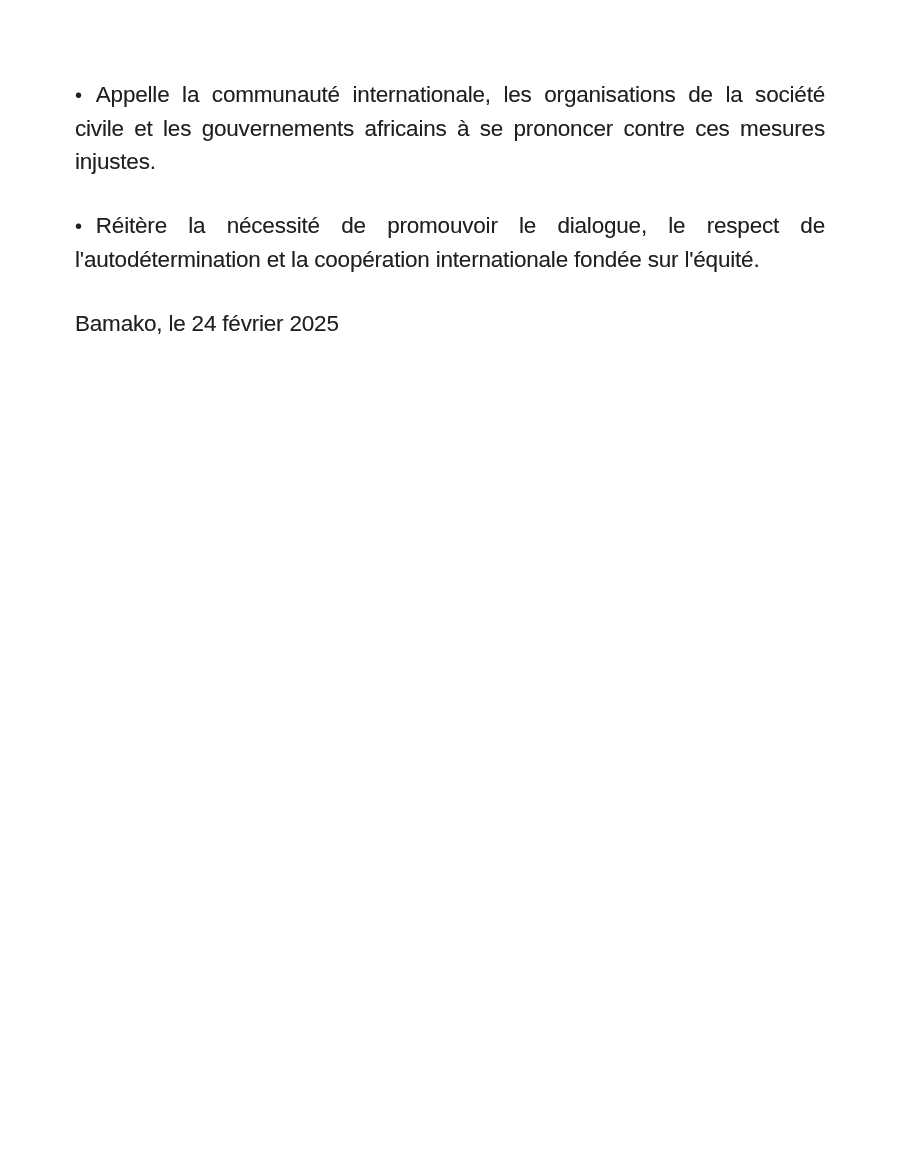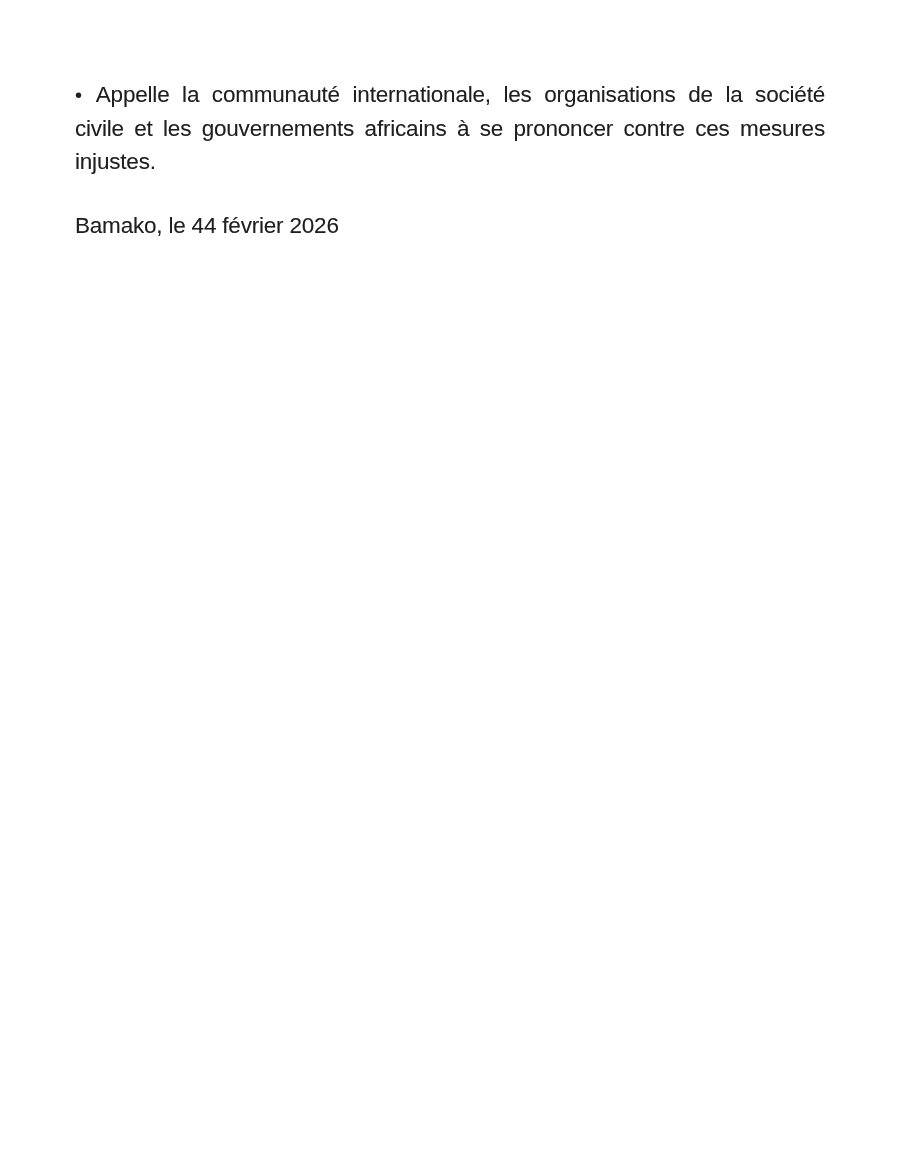--- a/index.html
+++ b/index.html
@@ -40,17 +40,18 @@
     font-size: 20px;
   }
 </style>
 </head>
 <body>
 
 <div class="page">
 
   <p class="para"><span class="bullet-glyph">•</span><span>Appelle la communauté internationale, les organisations de la société civile et les gouvernements africains à se prononcer contre ces mesures injustes.</span></p>
 
+  <p class="para"><span class="bullet-glyph">•</span><span>Réitère la nécessité de promouvoir le dialogue, le respect de l'autodétermination et la coopération internationale fondée sur l'équité.</span></p>
 
 
-  <p class="para dateline">Bamako, le 44 février 2026</p>
+  <p class="para dateline">Bamako, le 24 février 2025</p>
 
 </div>
 
 </body></html>

